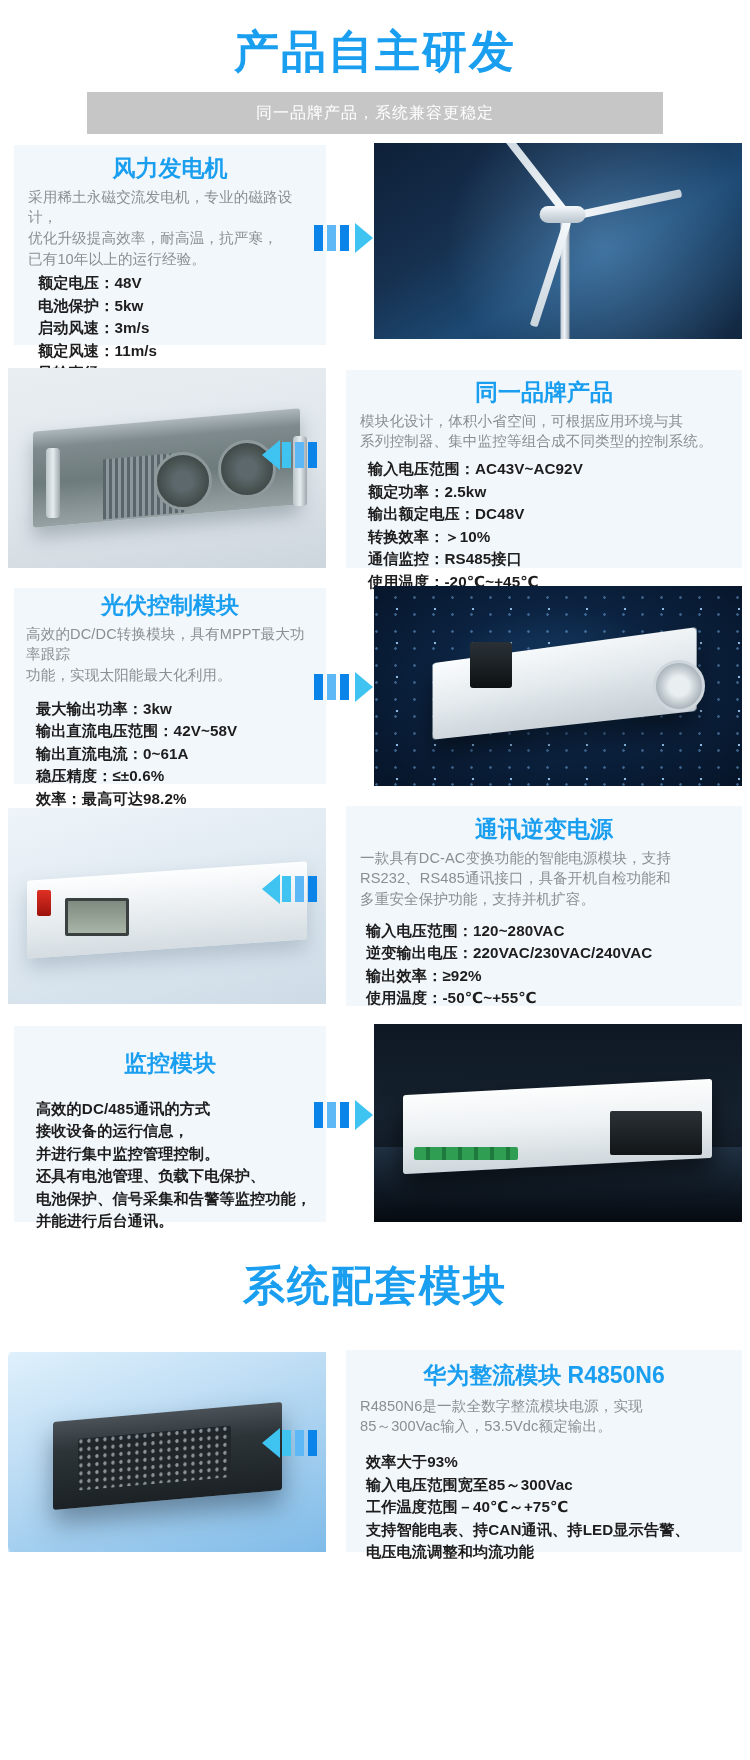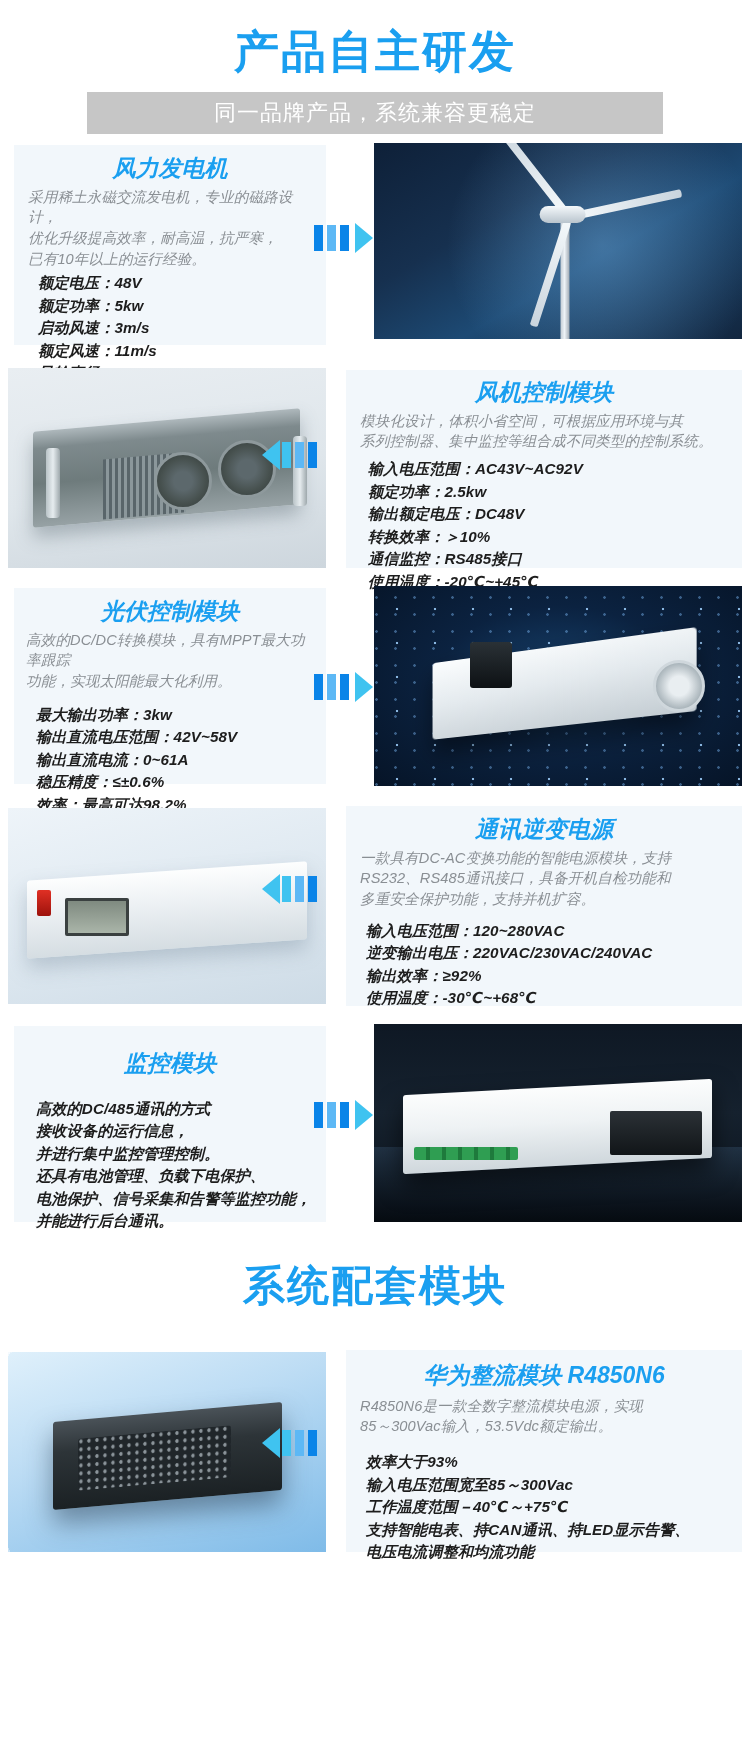--- a/index.html
+++ b/index.html
@@ -29,28 +29,27 @@
     margin: 12px auto 0 auto;
     width: 576px;
     height: 42px;
     background: #c6c6c6;
     display: flex;
     align-items: center;
     justify-content: center;
   }
   .header-sub-text {
     color: #ffffff;
-    font-size: 22px;
+    font-size: 16px;
     letter-spacing: 1px;
   }
   .panel {
     position: absolute;
     background: #f2f7fb;
     box-sizing: border-box;
-    font-style: italic;
   }
   .panel-title {
     color: #1a9ff0;
     font-size: 23px;
     font-weight: bold;
     text-align: center;
     line-height: 1.2;
   }
   .panel-desc {
     color: #8a8f94;
@@ -317,21 +316,21 @@
   </div>
 </div>
 
 <div class="panel" style="left:14px; top:145px; width:312px; height:200px;">
   <div class="panel-title" style="margin-top:10px;">风力发电机</div>
   <div class="panel-desc" style="margin:4px 12px 0 14px; white-space:pre-line;">采用稀土永磁交流发电机，专业的磁路设计，
 优化升级提高效率，耐高温，抗严寒，
 已有10年以上的运行经验。</div>
   <div class="panel-specs" style="margin:3px 12px 0 24px;">
     <div>额定电压：48V</div>
-    <div>额定功率：5kw</div>
+    <div>电池保护：5kw</div>
     <div>启动风速：3m/s</div>
     <div>额定风速：11m/s</div>
     <div>风轮直径：3.8m</div>
     <div>使用温度：-20℃~+45℃</div>
   </div>
 </div>
 <div class="arrow right" style="left:314px; top:225px;">
   <span class="bar b1"></span>
     <span class="bar b2"></span>
     <span class="bar b3"></span>
@@ -354,35 +353,35 @@
   <div class="rack-fan" style="left:46%; top:42%;"></div>
   <div class="rack-fan" style="left:66%; top:36%;"></div>
 </div>
 <div class="arrow left" style="left:262px; top:442px;">
   <span class="tri"></span>
     <span class="bar b1"></span>
     <span class="bar b2"></span>
     <span class="bar b3"></span>
 </div>
 <div class="panel" style="left:346px; top:370px; width:396px; height:198px;">
-  <div class="panel-title" style="margin-top:9px;">风机控制模块</div>
+  <div class="panel-title" style="margin-top:9px;">同一品牌产品</div>
   <div class="panel-desc" style="margin:4px 6px 0 14px; white-space:pre-line;">模块化设计，体积小省空间，可根据应用环境与其
 系列控制器、集中监控等组合成不同类型的控制系统。</div>
   <div class="panel-specs" style="margin:6px 8px 0 22px;">
     <div>输入电压范围：AC43V~AC92V</div>
     <div>额定功率：2.5kw</div>
     <div>输出额定电压：DC48V</div>
     <div>转换效率：＞10%</div>
     <div>通信监控：RS485接口</div>
     <div>使用温度：-20℃~+45℃</div>
   </div>
 </div>
 
 <div class="panel" style="left:14px; top:588px; width:312px; height:196px;">
-  <div class="panel-title" style="margin-top:10px;">光伏控制模块</div>
+  <div class="panel-title" style="margin-top:4px;">光伏控制模块</div>
   <div class="panel-desc" style="margin:4px 8px 0 12px; white-space:pre-line;">高效的DC/DC转换模块，具有MPPT最大功率跟踪
 功能，实现太阳能最大化利用。</div>
   <div class="panel-specs" style="margin:12px 8px 0 22px;">
     <div>最大输出功率：3kw</div>
     <div>输出直流电压范围：42V~58V</div>
     <div>输出直流电流：0~61A</div>
     <div>稳压精度：≤±0.6%</div>
     <div>效率：最高可达98.2%</div>
     <div>使用温度：-20℃~+45℃</div>
   </div>
@@ -413,21 +412,21 @@
 </div>
 <div class="panel" style="left:346px; top:806px; width:396px; height:200px;">
   <div class="panel-title" style="margin-top:10px;">通讯逆变电源</div>
   <div class="panel-desc" style="margin:4px 10px 0 14px; white-space:pre-line;">一款具有DC-AC变换功能的智能电源模块，支持
 RS232、RS485通讯接口，具备开机自检功能和
 多重安全保护功能，支持并机扩容。</div>
   <div class="panel-specs" style="margin:10px 4px 0 20px;">
     <div>输入电压范围：120~280VAC</div>
     <div>逆变输出电压：220VAC/230VAC/240VAC</div>
     <div>输出效率：≥92%</div>
-    <div>使用温度：-30℃~+68℃</div>
+    <div>使用温度：-50℃~+55℃</div>
   </div>
 </div>
 
 <div class="panel" style="left:14px; top:1026px; width:312px; height:196px;">
   <div class="panel-title" style="margin-top:24px;">监控模块</div>
   <div class="panel-specs" style="margin:20px 8px 0 22px;">
     <div>高效的DC/485通讯的方式</div>
     <div>接收设备的运行信息，</div>
     <div>并进行集中监控管理控制。</div>
     <div>还具有电池管理、负载下电保护、</div>

